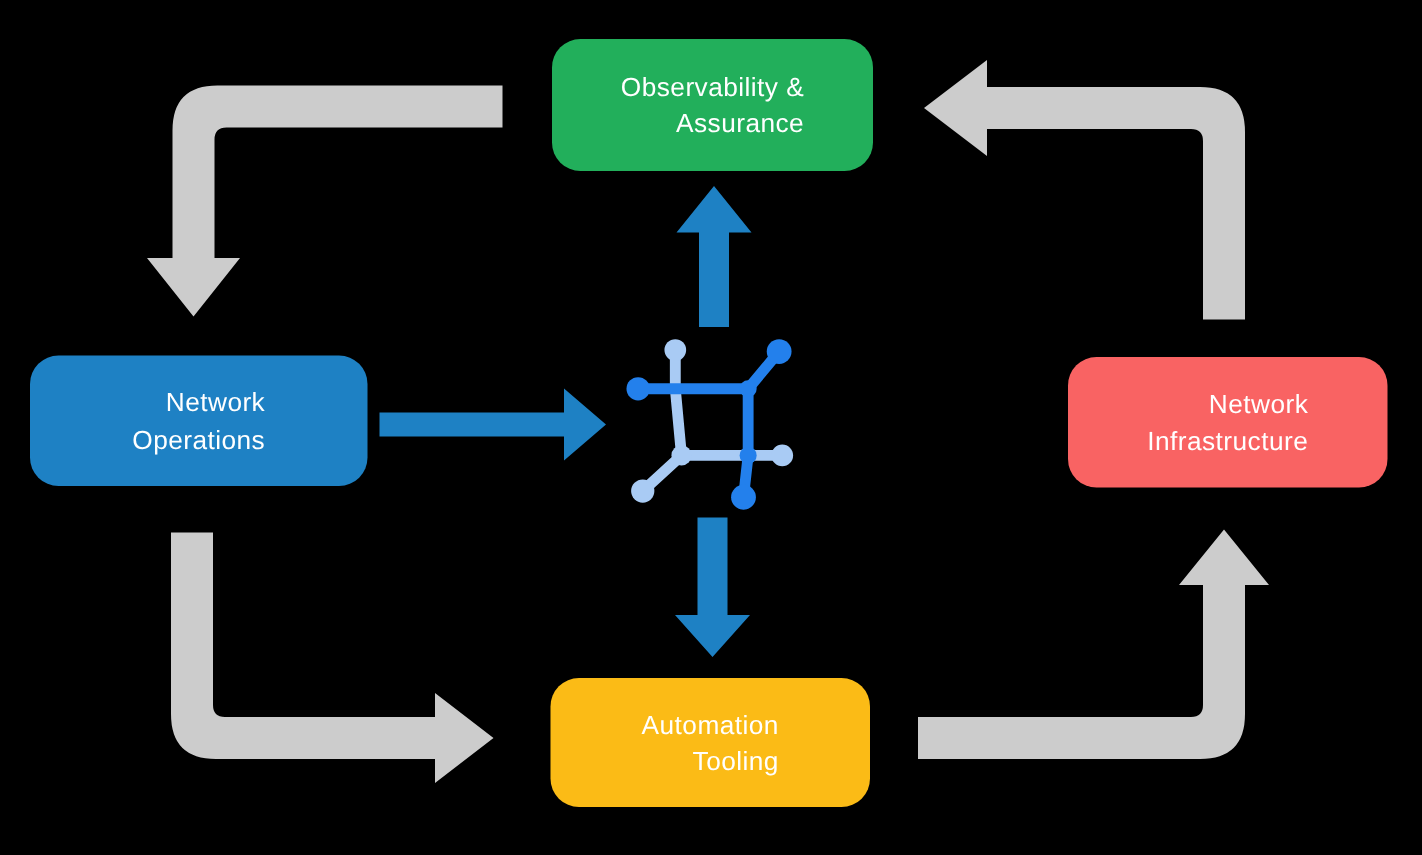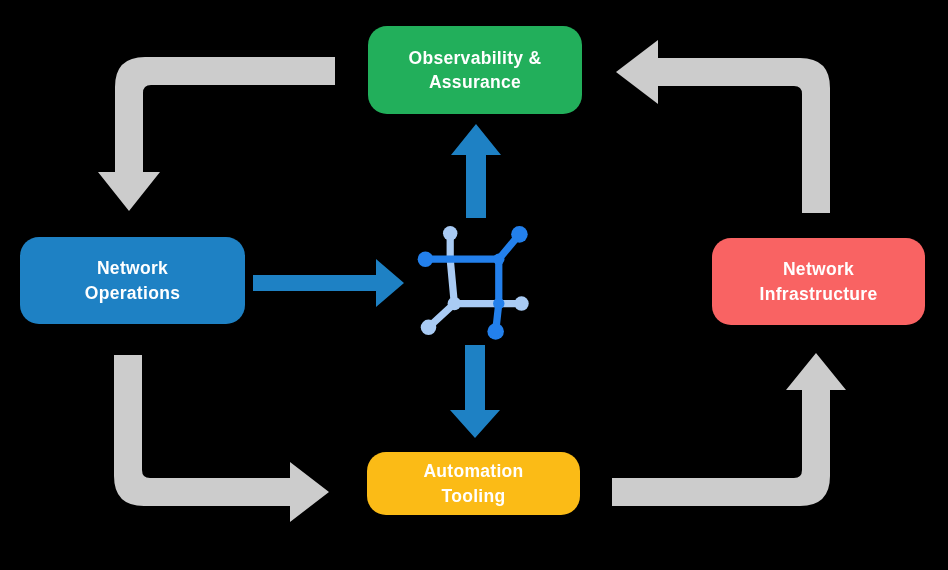--- a/index.html
+++ b/index.html
@@ -24,29 +24,30 @@
     position: absolute;
     border-radius: 19px;
     display: flex;
     align-items: center;
     justify-content: center;
     text-align: center;
   }
   .node-label {
     color: #ffffff;
     font-size: 17.5px;
-    font-weight: 700;
+    font-weight: 400;
     line-height: 1.38;
     letter-spacing: 0.3px;
     white-space: pre-line;
+    text-align: right;
   }
   .node-observability { left: 368px; top: 26px;  width: 214px; height: 88px; }
   .node-operations    { left: 20px;  top: 237px; width: 225px; height: 87px; }
   .node-infrastructure{ left: 712px; top: 238px; width: 213px; height: 87px; }
-  .node-automation    { left: 367px; top: 452px; width: 213px; height: 63px; }
+  .node-automation    { left: 367px; top: 452px; width: 213px; height: 86px; }
   .center-icon {
     position: absolute;
     left: 413px; top: 223px;
     width: 124px; height: 124px;
   }
 </style>
 </head>
 <body>
 
 <div class="canvas" style="background-color: rgb(0, 0, 0);">

